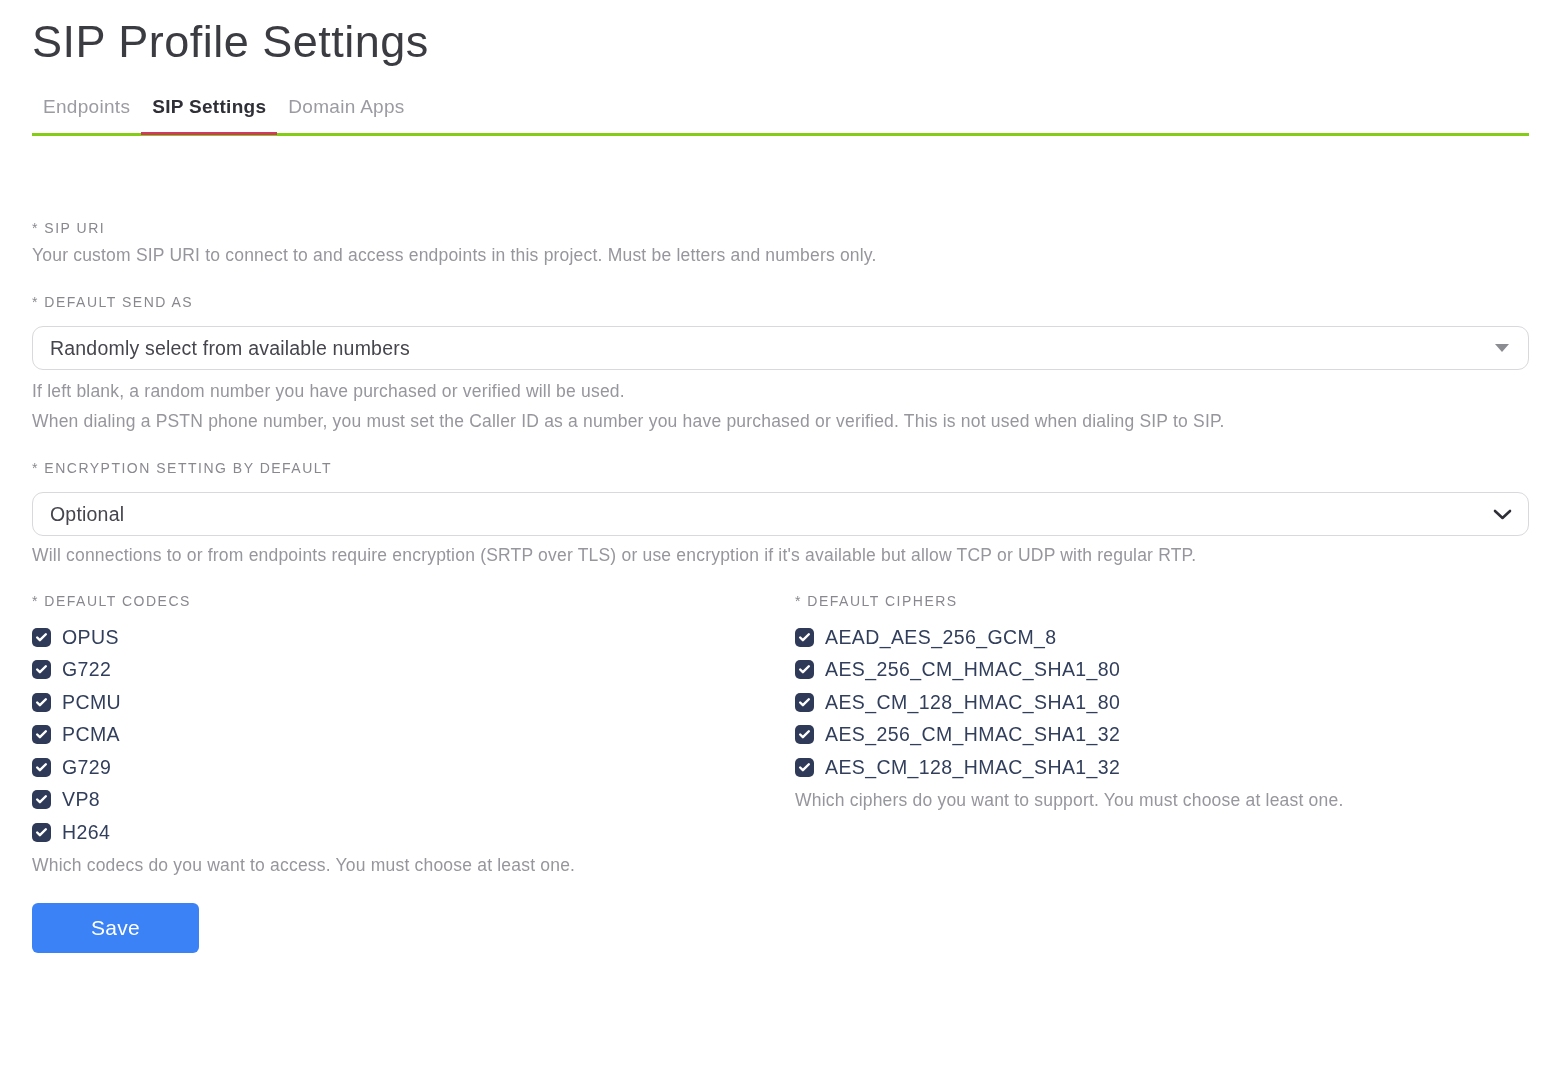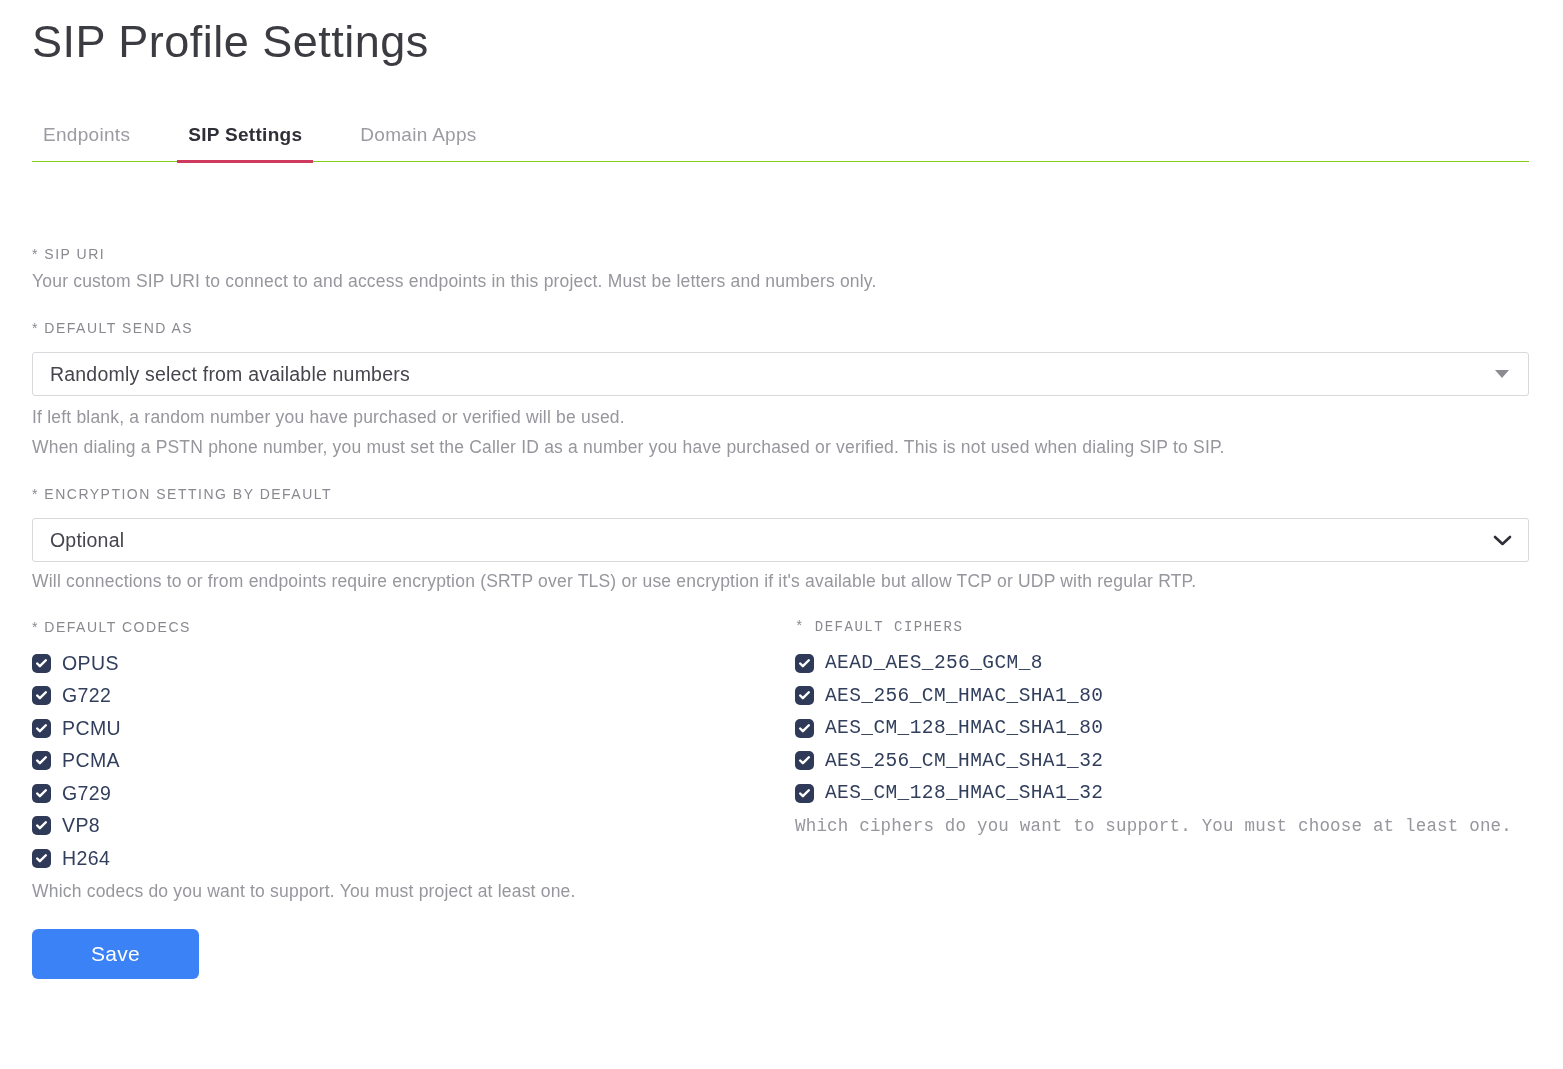--- a/index.html
+++ b/index.html
@@ -9,22 +9,22 @@
     font-family:"Liberation Sans","DejaVu Sans",sans-serif;
     color:#4b4b52; letter-spacing:.2px;
   }
   .page { padding:0 34px 0 32px; }
 
   .page-title {
     margin-top:16px; font-size:45px; font-weight:300; color:#3b3b42; letter-spacing:.5px;
   }
 
   .tabbar {
-    margin-top:56px; display:flex; gap:36px;
-    border-bottom:1px solid #84cc16;
+    margin-top:28px; display:flex; 
+    border-bottom:3px solid #84cc16;
   }
   .tab {
     padding:0 11px 14px; font-size:19px; color:#9b9ba2; cursor:pointer;
     letter-spacing:.3px; margin-bottom:0;
   }
   .tab.active {
     color:#2f2f37; font-weight:bold;
     border-bottom:3px solid #cf3b5f; margin-bottom:-2px;
   }
 
@@ -42,35 +42,35 @@
   .uri-input .val { font-size:19.5px; color:#4d4d55; }
   .redaction {
     display:inline-block; width:114px; height:24px; margin-left:1px;
     background:#1414e6;
   }
   .help { margin-top:9px; font-size:17.5px; color:#96969d; letter-spacing:.2px; }
 
   .section { margin-top:28px; }
   .selectbox {
     margin-top:16px; height:44px; width:100%;
-    border:1px solid #d9d9dd; border-radius:3px; background:#fff;
+    border:1px solid #d9d9dd; border-radius:11px; background:#fff;
     display:flex; align-items:center; justify-content:space-between;
     padding:0 16px 0 17px; cursor:pointer;
   }
   .selectbox .sel-text { font-size:19.5px; color:#45454d; }
   .triangle-down {
     width:0; height:0; margin-right:3px;
     border-left:7px solid transparent; border-right:7px solid transparent;
     border-top:8px solid #8b8b92;
   }
   .help2 { margin-top:11px; }
 
   .columns { margin-top:27px; display:flex; }
   .col-left { width:763px; }
-  .col-right { flex:1;font-family:Liberation Mono, monospace; }
+  .col-right { flex:1; }
   .chk-list { margin-top:12px; }
   .chk-row { height:32.5px; display:flex; align-items:center; }
   .checkbox {
     width:19px; height:19px; border-radius:5px; background:#2e3a57;
     display:flex; align-items:center; justify-content:center; cursor:pointer;
     flex:none;
   }
   .chk-label { margin-left:11px; font-size:19.5px; color:#323f5c; letter-spacing:.4px; }
   .list-help { margin-top:6px; }
 
@@ -184,21 +184,21 @@
 
           <div class="chk-row">
             <span class="checkbox">
               <svg viewBox="0 0 24 24" width="13" height="13">
                 <path d="M20 6L9 17l-5-5" stroke="#ffffff" stroke-width="4.5" fill="none" stroke-linecap="round" stroke-linejoin="round"></path>
               </svg>
             </span>
             <span class="chk-label">H264</span>
           </div>
         </div>
-      <div class="help list-help">Which codecs do you want to support. You must project at least one.</div>
+      <div class="help list-help">Which codecs do you want to access. You must choose at least one.</div>
       <button class="save-btn">Save</button>
     </div>
 
     <div class="col-right">
       <div class="field-label">* DEFAULT CIPHERS</div>
       <div class="chk-list">
 
           <div class="chk-row">
             <span class="checkbox">
               <svg viewBox="0 0 24 24" width="13" height="13">

